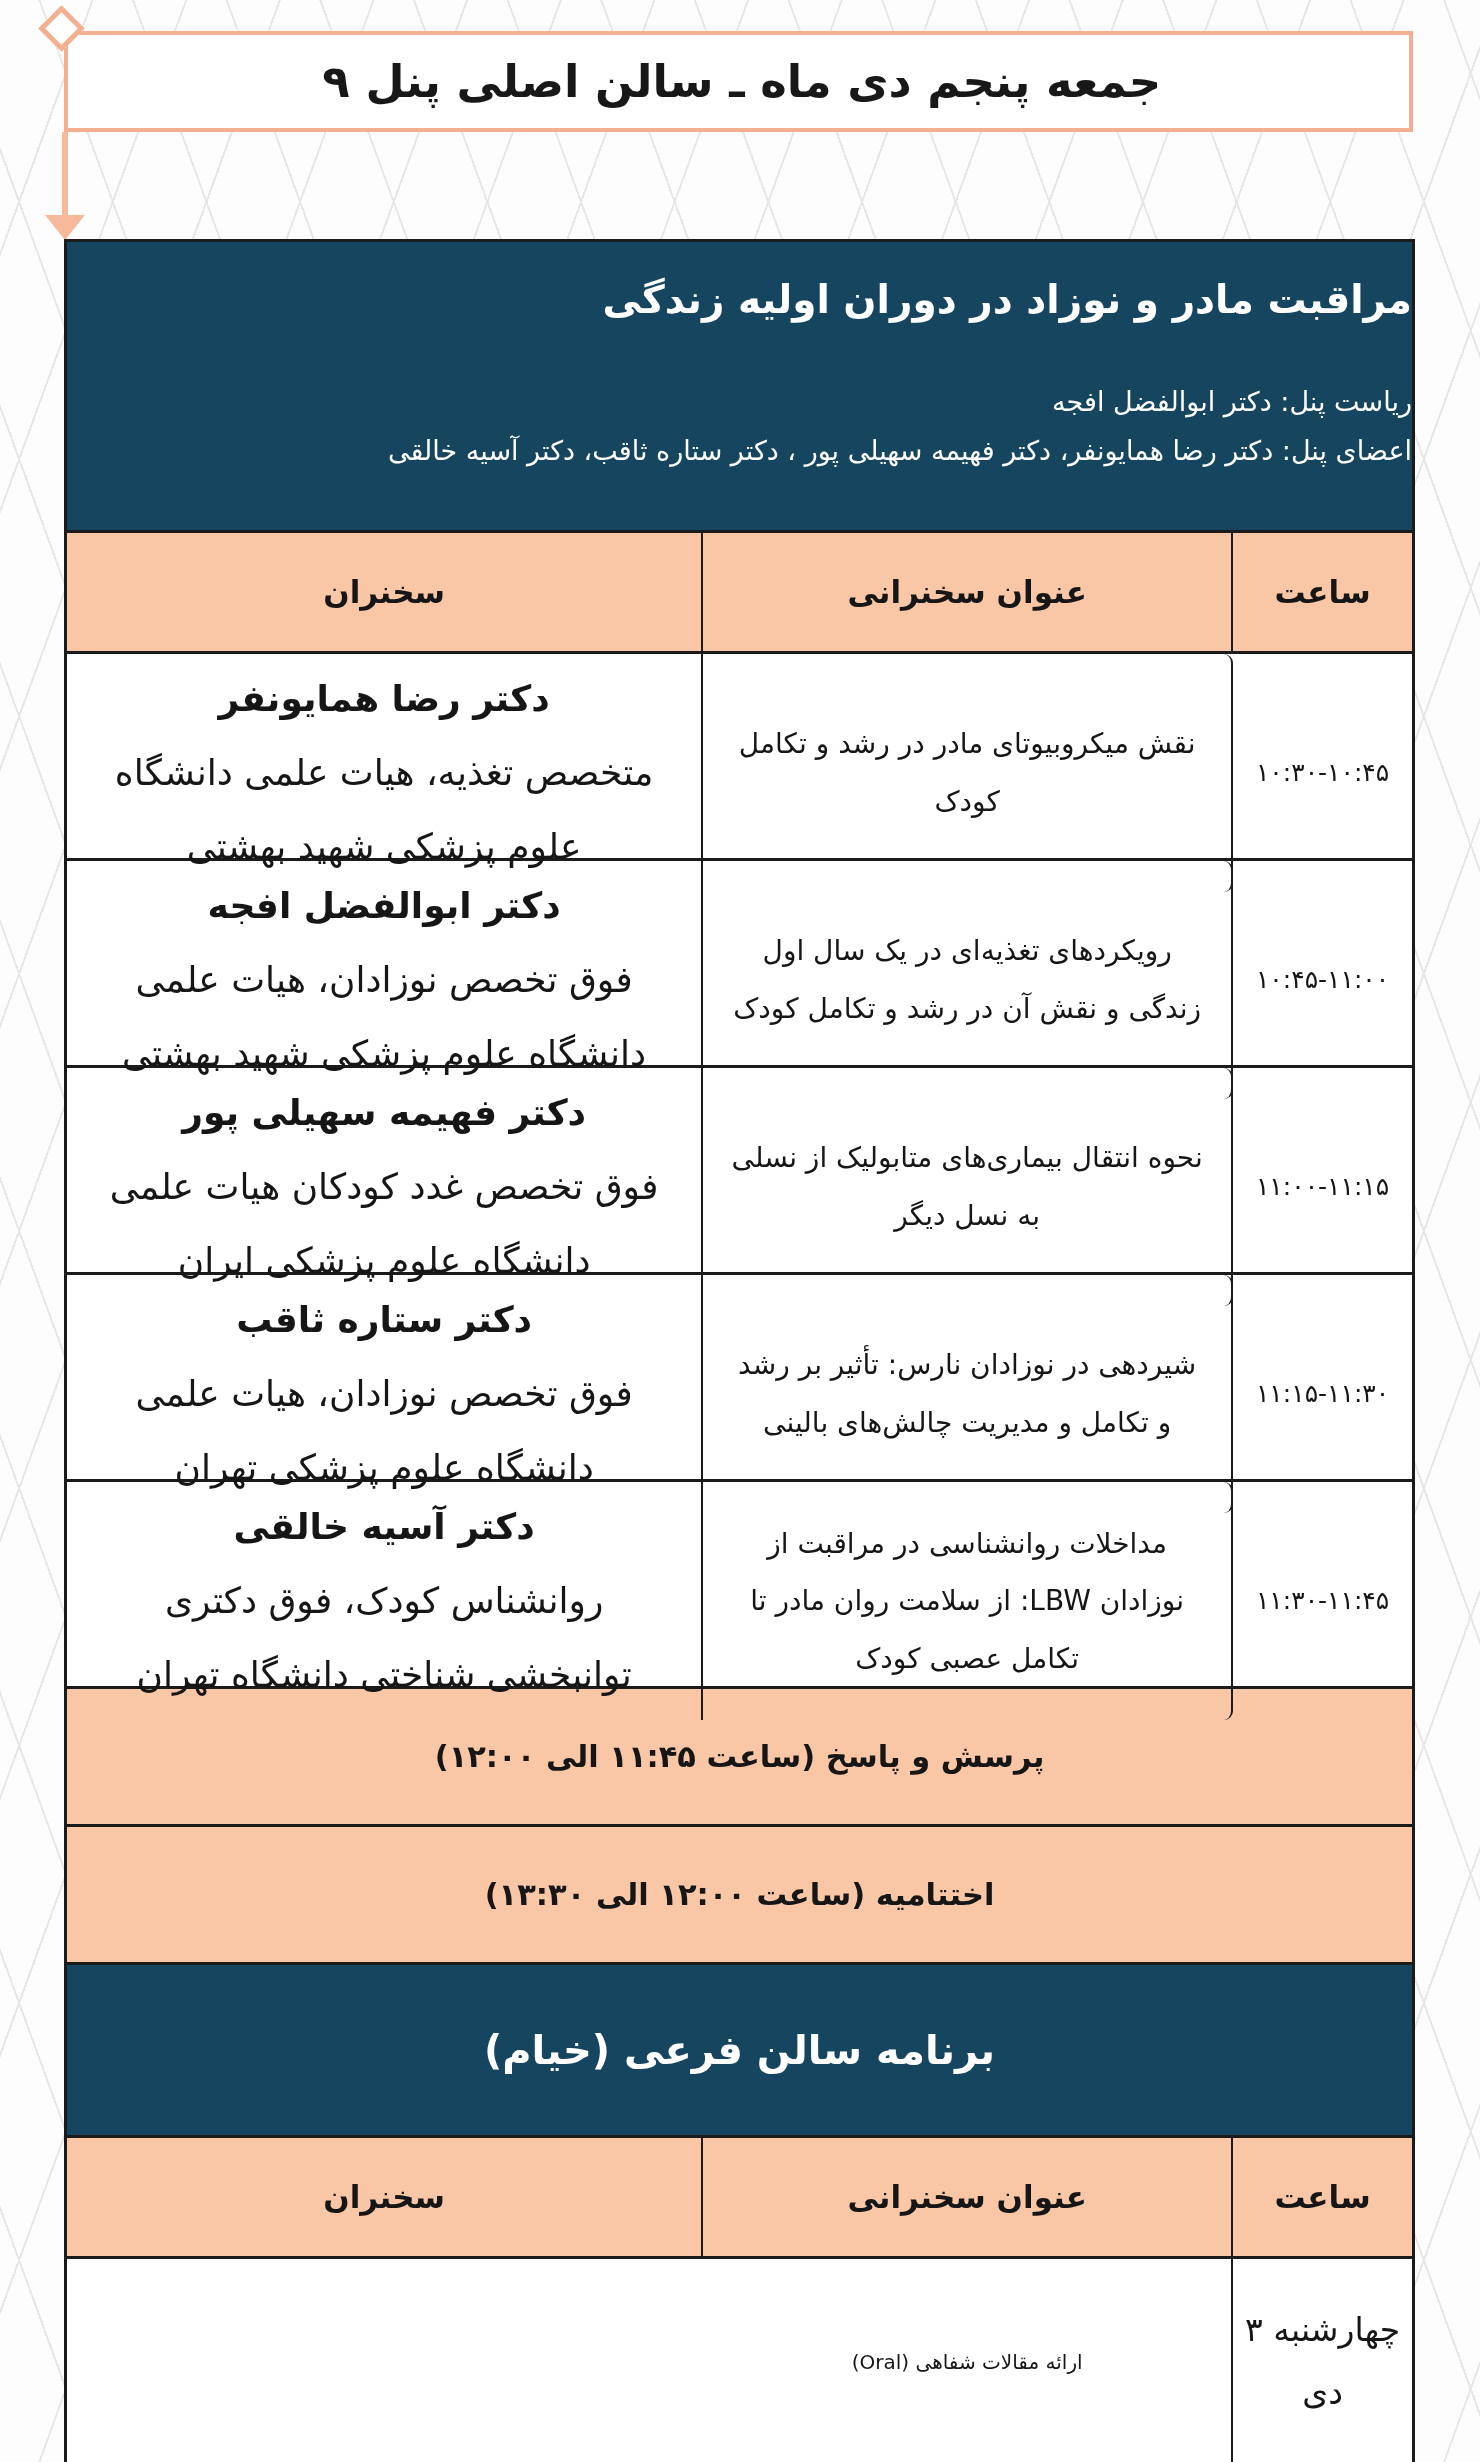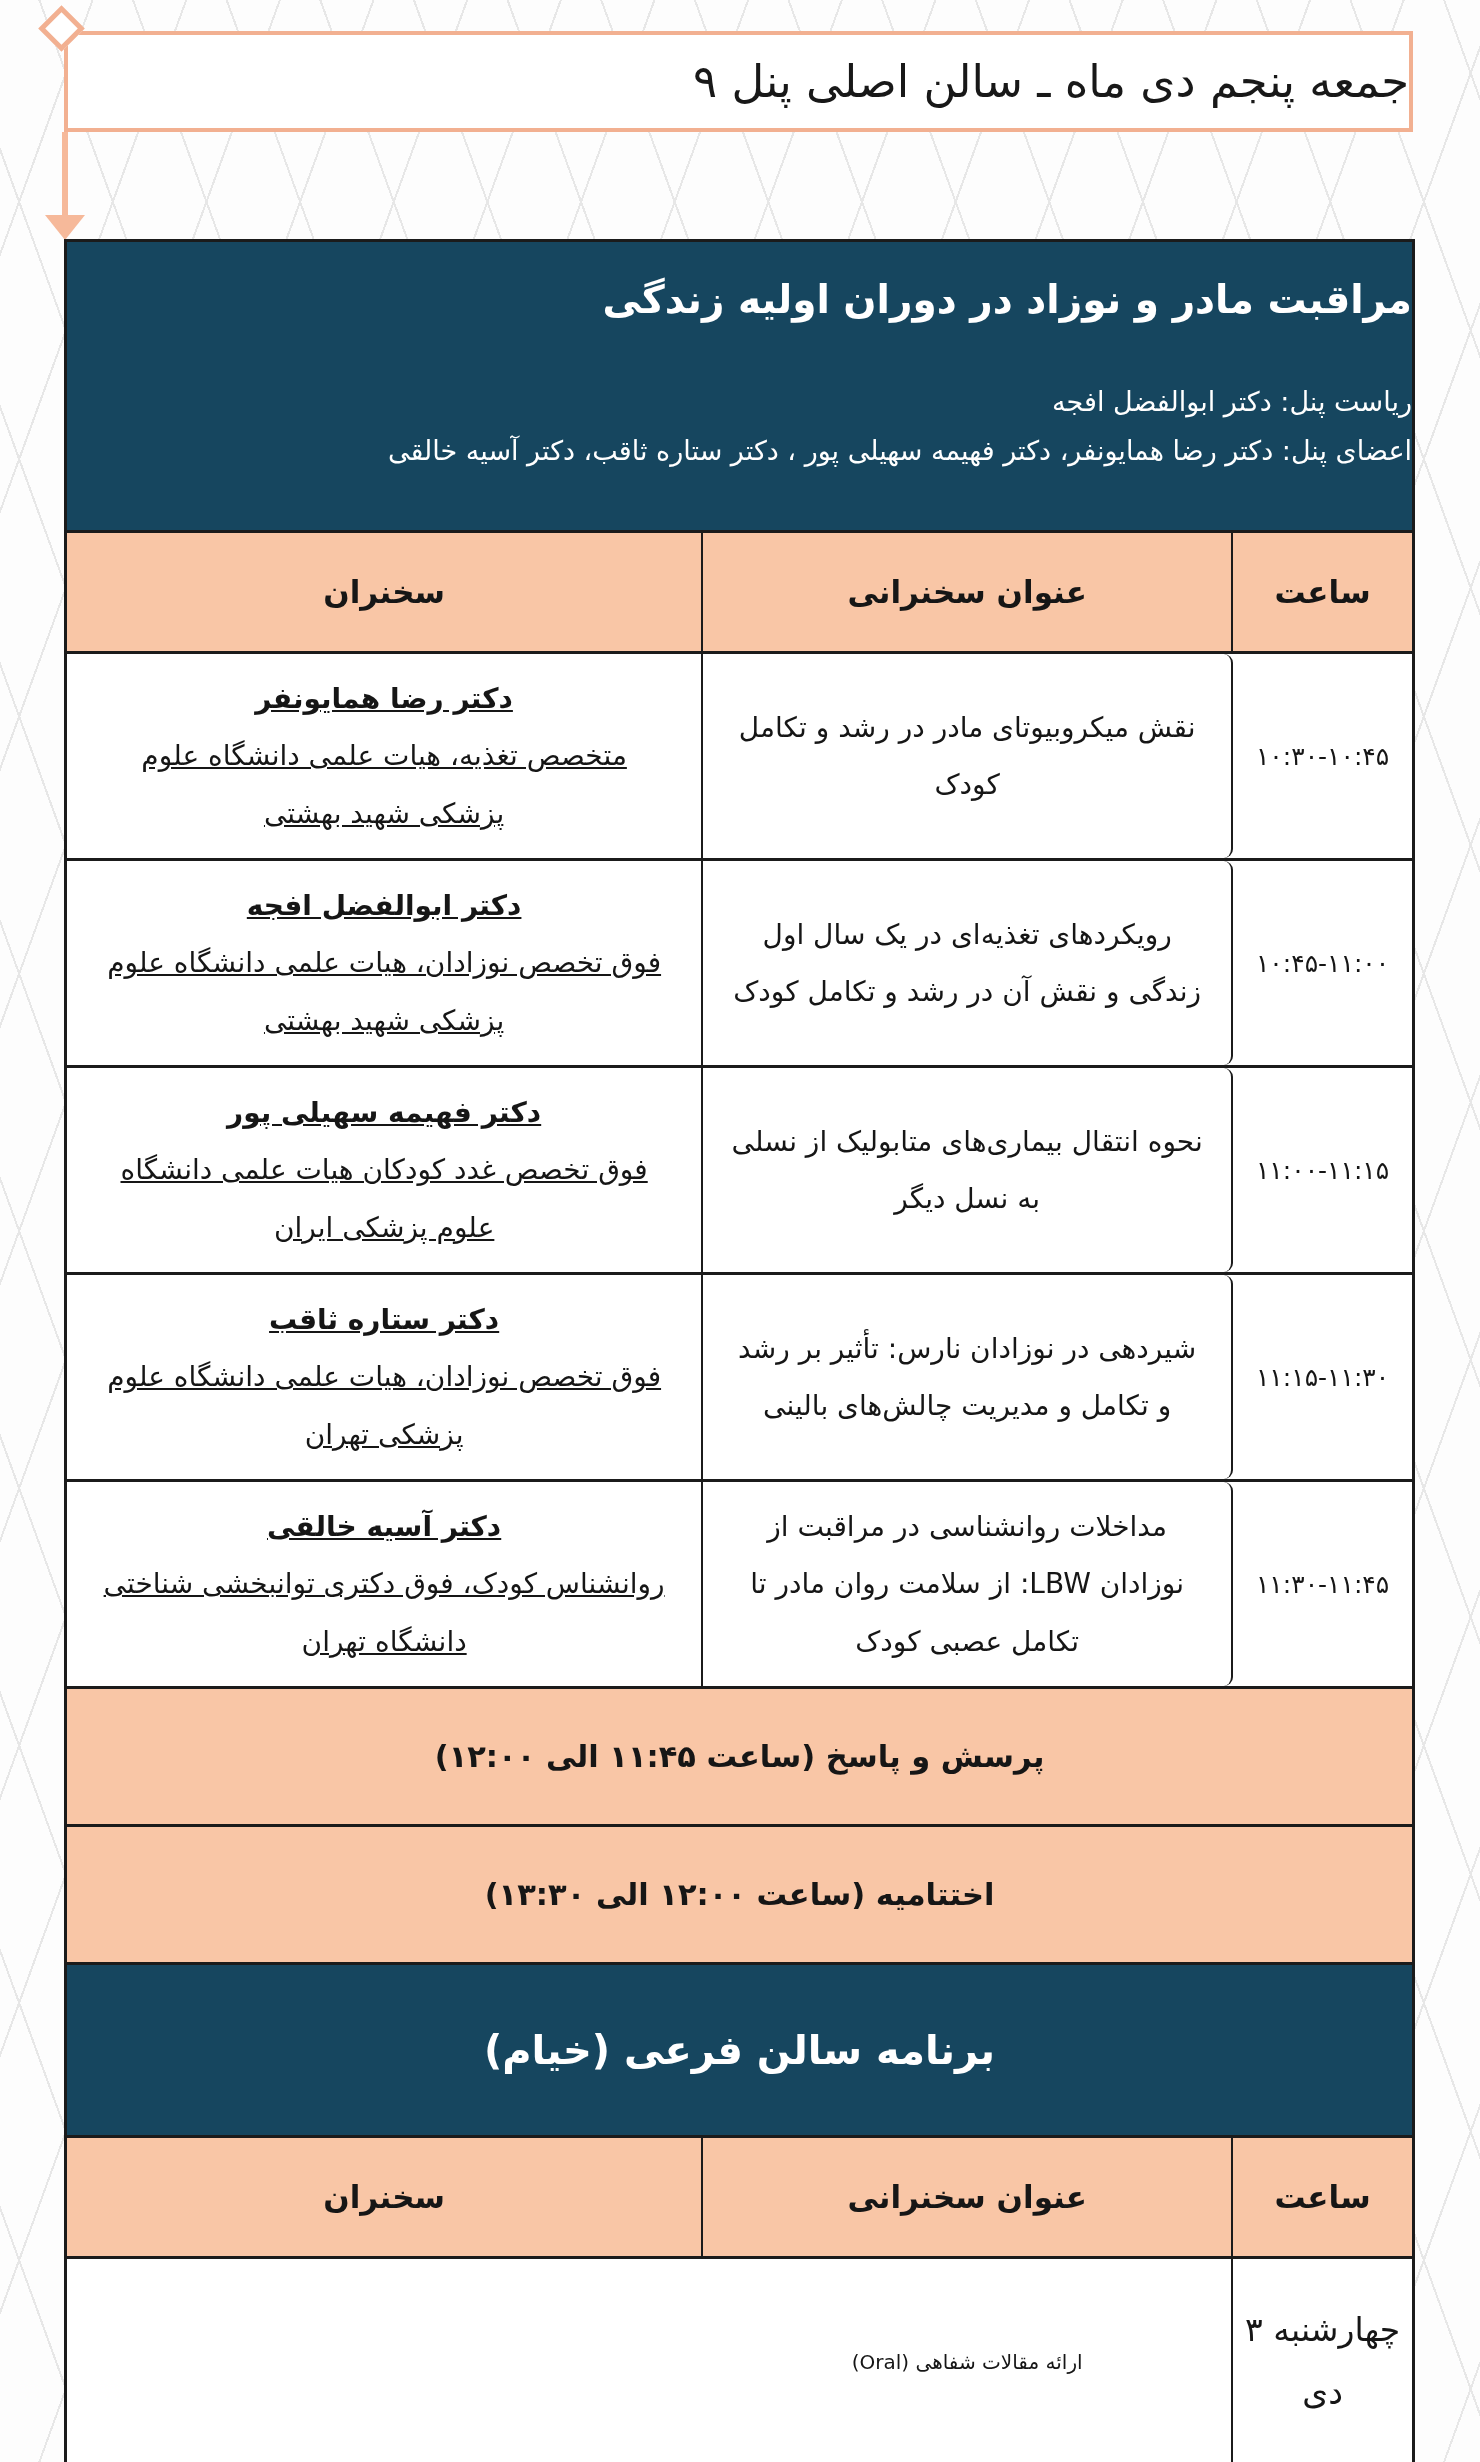--- a/index.html
+++ b/index.html
@@ -19,23 +19,23 @@
   .banner {
     position:absolute; left:64px; top:30.5px;
     width:1349px; height:101px;
     background:#ffffff;
     border:4.1px solid #f2b091;
     display:flex; align-items:center;
     direction:rtl;
   }
   .banner-title {
     width:100%;
-    text-align:right;
+    text-align:center;
     padding-left:6.6px;
-    font-size:45px; font-weight:400;
+    font-size:45px; font-weight:700;
     color:#181818;
     white-space:nowrap;
   }
   .diamond {
     position:absolute; left:45px; top:11.5px;
     width:33px; height:33px;
     background:#ffffff;
     border:5px solid #f2b091;
     transform:rotate(45deg);
   }
@@ -95,21 +95,21 @@
     align-items:center; justify-content:center;
     text-align:center;
     padding:8.2px 15px;
   }
   .cell + .cell { border-inline-start:2.5px solid #1b1b1b; }
 
   .head .cell { font-size:31px; font-weight:800; }
 
   .time-cell  { font-size:25px; white-space:nowrap; padding:8.2px 5px; }
   .title-cell { font-size:28px; line-height:2.05; padding:8.2px 28px;border-radius:9px; }
-  .speaker-cell { font-size:28px; line-height:2.05; padding:8.2px 35px;text-decoration:underline; }
+  .speaker-cell { font-size:36px; line-height:2.05; padding:8.2px 35px; }
   .speaker-name { font-weight:800; }
   .day-cell { font-size:33px; line-height:1.9; white-space:normal; padding:8.2px 11.5px; }
   .oral-cell { font-size:20px; }
 
   .full-row {
     height:138px;
     background:#f9c6a6;
     border-top:3.3px solid #1b1b1b;
     display:flex; align-items:center; justify-content:center;
     font-size:30.5px; font-weight:800;

